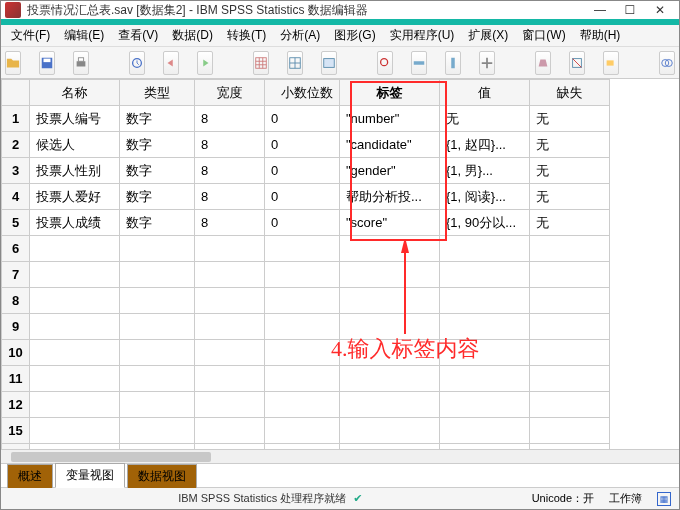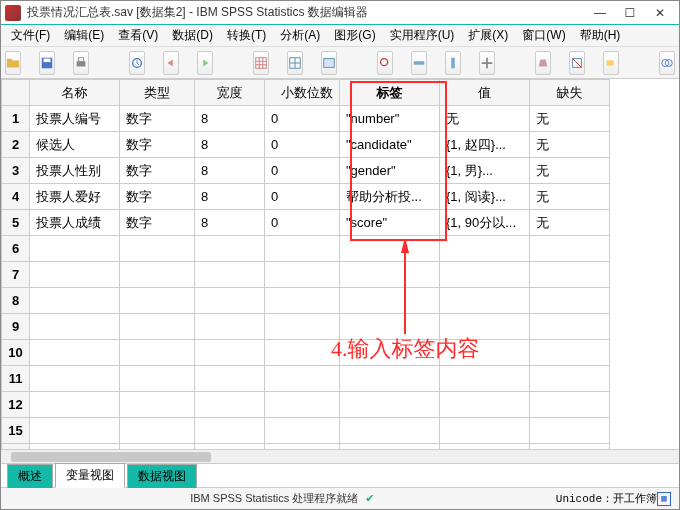--- a/index.html
+++ b/index.html
@@ -1,18 +1,18 @@
 <!DOCTYPE html>
 <html><head>
   <meta charset="utf-8">
   <style>
     * { box-sizing: border-box; margin: 0; padding: 0; }
     body { font-family: "Microsoft YaHei", Arial, sans-serif; font-size: 12px; background: #f0f0f0; width: 680px; height: 510px; overflow: hidden; position: relative; }
     .window { width: 680px; height: 510px; background: #fff; border: 1px solid #888; display: flex; flex-direction: column; }
-    .titlebar { height: 24px; background: #fff; border-bottom: 1px solid #14b8a6; display: flex; align-items: center; padding: 0 4px; }
+    .titlebar { height: 24px; background: #fff; border-bottom: 6px solid #14b8a6; display: flex; align-items: center; padding: 0 4px; }
     .app-icon { width: 16px; height: 16px; background: linear-gradient(135deg,#c33,#833); border-radius: 2px; margin-right: 6px; }
     .title { flex: 1; font-size: 12px; color: #333; }
     .winbtns { display: flex; }
     .winbtn { width: 30px; height: 22px; display: flex; align-items: center; justify-content: center; font-size: 12px; color: #333; cursor: pointer; }
     .menubar { height: 22px; background: #f5f5f5; display: flex; align-items: center; padding: 0 4px; gap: 2px; border-bottom: 1px solid #ddd; }
     .menuitem { padding: 2px 6px; cursor: pointer; font-size: 12px; }
     .toolbar { height: 32px; background: #f5f5f5; border-bottom: 1px solid #ccc; display: flex; align-items: center; padding: 0 4px; gap: 18px; }
     .tbtn { width: 24px; height: 24px; border: 1px solid #ccc; background: linear-gradient(#fff,#eee); border-radius: 2px; display: flex; align-items: center; justify-content: center; font-size: 11px; cursor: pointer; }
     .tbtn svg { width: 14px; height: 14px; }
     .tsep { width: 1px; height: 20px; background: #ccc; margin: 0 2px; }
@@ -29,26 +29,26 @@
     .col-width { width: 70px; }
     .col-dec { width: 75px; text-align: right; }
     .col-label { width: 100px; }
     .col-value { width: 90px; }
     .col-missing { width: 80px; }
     .hl-head { font-weight: bold; }
     .highlight-box { position: absolute; border: 2px solid #ff2a2a; pointer-events: none; }
     .arrow-svg { position: absolute; pointer-events: none; }
     .callout { position: absolute; color: #ff2a2a; font-size: 22px; font-family: "Microsoft YaHei"; pointer-events: none; }
     .bottom-tabs { height: 24px; display: flex; align-items: flex-end; padding-left: 6px; background: #fff; border-top: 1px solid #ccc; }
-    .btab { padding: 3px 10px; border: 1px solid #aaa; border-bottom: none; background: #14b8a6; margin-right: 2px; font-size: 12px; cursor: pointer; position: relative; top: 1px; }
+    .btab { padding: 3px 10px; border: 1px solid #aaa; border-bottom: none; background: #a16207; margin-right: 2px; font-size: 12px; cursor: pointer; position: relative; top: 1px; }
     .btab.active { background: #fff; border-bottom: 1px solid #fff; }
     .statusbar { height: 22px; border-top: 1px solid #ccc; display: flex; align-items: center; font-size: 11px; padding: 0 8px; background: #f5f5f5; }
     .status-center { flex: 1; text-align: center; color: #333; }
     .status-ready { color: #2a8; margin-left: 4px; }
-    .status-right { display: flex; align-items: center; gap: 0; font-family: Liberation Mono, monospace; }
+    .status-right { display: flex; align-items: center; gap: 15px; }
     .wb-icon { width: 14px; height: 14px; border: 1px solid #36c; display: inline-flex; align-items: center; justify-content: center; color: #36c; font-size: 9px; }
     .scroll-h { height: 14px; border-top: 1px solid #ccc; background: #f0f0f0; position: relative; }
     .scroll-thumb { position: absolute; left: 10px; top: 2px; height: 10px; width: 200px; background: #c8c8c8; border-radius: 2px; }
   </style>
 </head>
 <body>
 
 <div class="window">
   <div class="titlebar">
     <div class="app-icon"></div>

